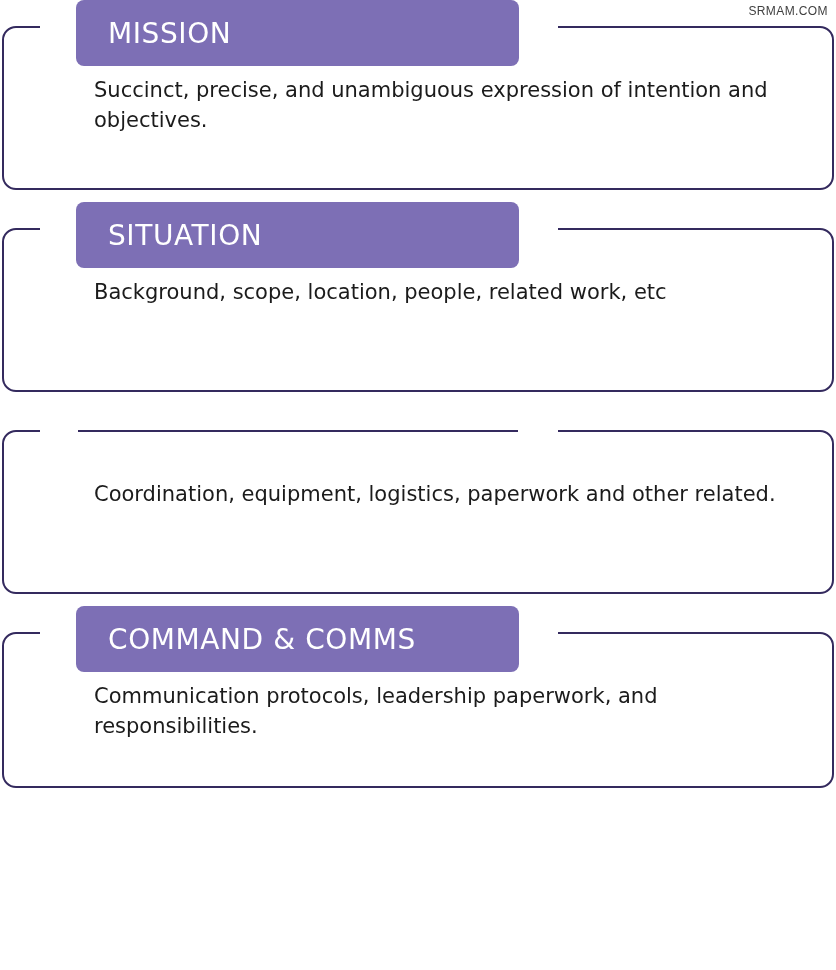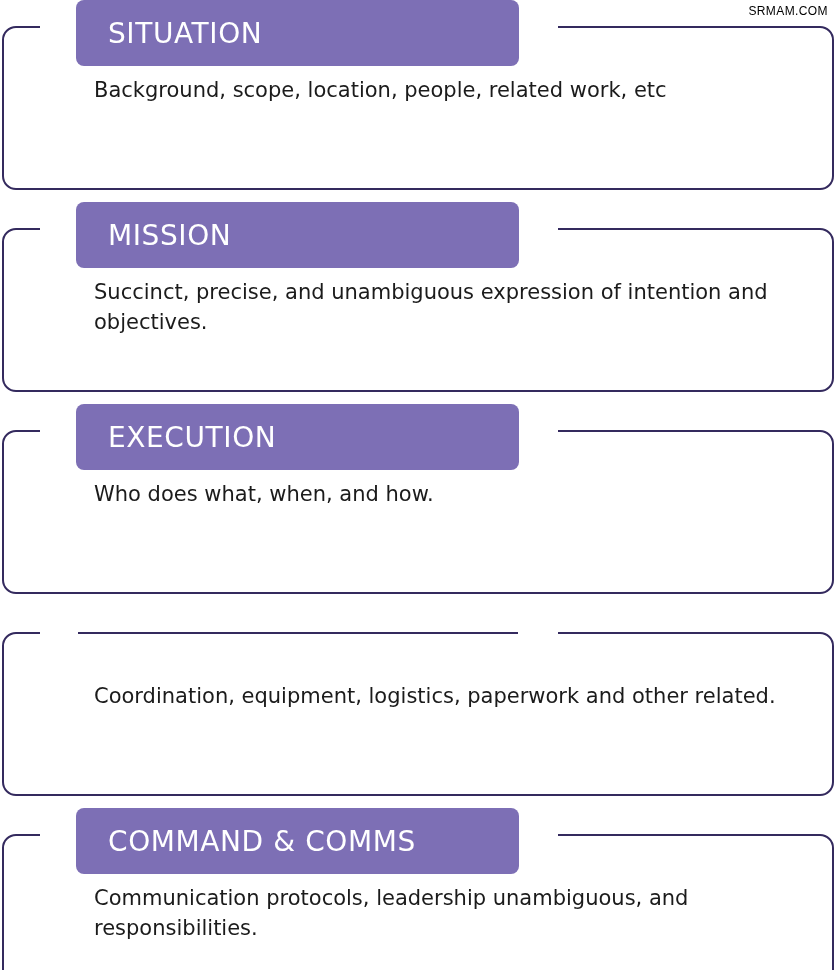--- a/index.html
+++ b/index.html
@@ -17,21 +17,21 @@
     position: relative;
     width: 836px;
     height: 970px;
   }
   .watermark {
     position: absolute;
     top: 4px;
     right: 8px;
     font-size: 12px;
     letter-spacing: 0.4px;
-    color: #000000;
+    color: #404040;
     font-family: "Liberation Sans", sans-serif;
   }
   .sections {
     position: absolute;
     top: 0;
     left: 0;
     width: 836px;
   }
   .section {
     position: relative;
@@ -105,61 +105,52 @@
 </style>
 </head>
 <body>
 
 <div class="page">
 
   <div class="watermark">SRMAM.COM</div>
 
   <div class="sections">
 
+    <div class="section s-mission">
+      <div class="frame"></div>
+      <div class="notch-left"></div>
+      <div class="notch-right"></div>
+      <div class="header">
+        <span class="header-title">MISSION</span>
+      </div>
+      <div class="body-text">Succinct, precise, and unambiguous expression of intention and objectives.</div>
+    </div>
+
     <div class="section s-situation">
       <div class="frame"></div>
       <div class="notch-left"></div>
       <div class="notch-right"></div>
       <div class="header">
         <span class="header-title">SITUATION</span>
       </div>
       <div class="body-text">Background, scope, location, people, related work, etc</div>
     </div>
 
-    <div class="section s-mission">
-      <div class="frame"></div>
-      <div class="notch-left"></div>
-      <div class="notch-right"></div>
-      <div class="header">
-        <span class="header-title">MISSION</span>
-      </div>
-      <div class="body-text">Succinct, precise, and unambiguous expression of intention and objectives.</div>
-    </div>
-
-    <div class="section s-execution">
-      <div class="frame"></div>
-      <div class="notch-left"></div>
-      <div class="notch-right"></div>
-      <div class="header">
-        <span class="header-title">EXECUTION</span>
-      </div>
-      <div class="body-text">Who does what, when, and how.</div>
-    </div>
 
     <div class="section s-admin">
       <div class="frame"></div>
       <div class="notch-left"></div>
       <div class="notch-right"></div>
       <div class="body-text">Coordination, equipment, logistics, paperwork and other related.</div>
     </div>
 
     <div class="section s-command">
       <div class="frame"></div>
       <div class="notch-left"></div>
       <div class="notch-right"></div>
       <div class="header">
         <span class="header-title">COMMAND &amp; COMMS</span>
       </div>
-      <div class="body-text">Communication protocols, leadership unambiguous, and responsibilities.</div>
+      <div class="body-text">Communication protocols, leadership paperwork, and responsibilities.</div>
     </div>
 
   </div>
 </div>
 
 </body></html>

